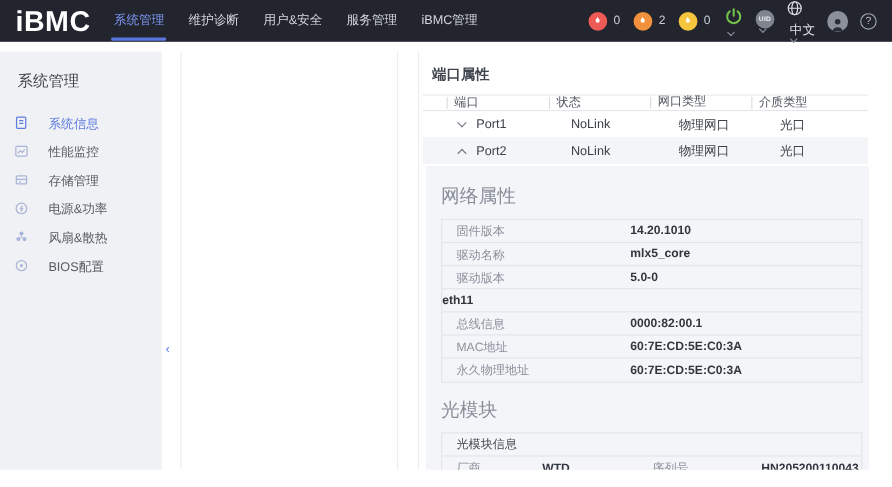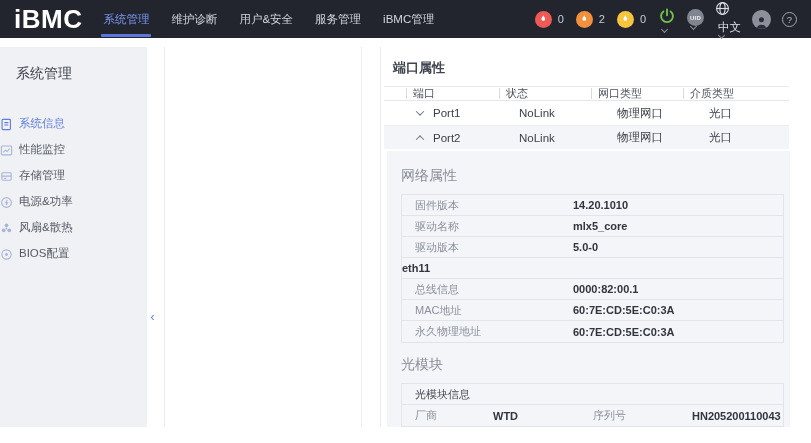--- a/index.html
+++ b/index.html
@@ -48,22 +48,22 @@
   .help-circle {
     width:15px; height:15px; border-radius:50%; border:1.2px solid #a0a6b0;
     color:#bcc1c9; font-size:9.5px; display:flex; align-items:center; justify-content:center;
   }
 
   
   .sidebar { position:absolute; top:47px; left:0; width:147px; bottom:16px; background:#f0f1f4; }
   .sidebar-title { padding:18px 0 0 16px; font-size:14px; color:#3e434d; }
   .sidebar-menu { margin-top:22px; }
   .side-item {
-    display:flex; align-items:flex-end; height:26px; 
-    font-size:11.5px; color:#555a64; cursor:pointer;
+    display:flex; align-items:flex-start; height:26px; padding-left:13px;
+    font-size:11.5px; color:#555a64; cursor:pointer;gap:12px;
   }
   .side-item .sicon { width:13px; height:13px; color:#a9b5d8; margin-right:6px; flex:none; }
   .side-item.active { color:#5e7ce0; }
   .side-item.active .sicon { color:#5e7ce0; }
   .collapse-tab {
     position:absolute; left:146px; top:258px; width:13px; height:24px;
     display:flex; align-items:center; justify-content:center;
     color:#5e7ce0; font-size:12px; cursor:pointer;
   }
 
@@ -74,37 +74,37 @@
   }
 
   
   .main { position:absolute; left:380px; top:47px; width:410px; bottom:16px; border-left:1px solid #ebedf1; overflow:hidden; background:#fff; }
   .main-title { padding:12px 0 9px 12px; font-size:13px; font-weight:bold; color:#3f444d; }
   .ptable { margin-left:3px; width:405px; border-top:1px solid #e9ebef; }
   .pt-header { display:flex; height:14px; align-items:center; border-bottom:1px solid #e4e6ea; }
   .pt-h { font-size:11px; color:#4d525c; border-left:1px solid #d8dade; padding-left:6px; line-height:11px; }
   .pt-h.c1 { margin-left:22px; width:93px; }
   .pt-h.c2 { width:92px; }
-  .pt-h.c3 { width:92px; }
+  .pt-h.c3 { width:92px;font-family:Liberation Mono, monospace; }
   .pt-h.c4 { width:80px; }
   .pt-row { display:flex; align-items:center; height:25px; font-size:11.5px; color:#3c414a; border-bottom:1px solid #edeef2;justify-content:flex-end; }
   .pt-row .cell1 { width:115px; display:flex; align-items:center; padding-left:13px; }
   .pt-row .cell2 { width:98px; }
   .pt-row .cell3 { width:92px; }
   .pt-row .cell4 { width:80px; }
   .pt-row.expanded { background:#f4f5f8; border-bottom:2px solid #ffffff; }
   .row-chev {
     display:inline-block; width:6px; height:6px;
     border-right:1.6px solid #6e747e; border-bottom:1.6px solid #6e747e; margin-right:10px;
   }
   .row-chev.down { transform:rotate(45deg) translate(-1px,-1px); }
   .row-chev.up { transform:rotate(-135deg) translate(-1px,-1px); }
 
   .expanded-section { margin-left:3px; width:405px; background:#f4f5f8; height:277px; }
-  .sec-label { padding:16px 0 9px 14px; font-size:14px; color:#878d99; }
+  .sec-label { padding:16px 0 9px 14px; font-size:17px; color:#878d99; }
   .sec-label.second { padding-top:13px; }
   .kv-table { margin:0 8px 0 14px; border:1px solid #e2e4e9; }
   .kv-row { display:flex; align-items:center; height:21px; border-bottom:1px solid #e2e4e9; font-size:11px; }
   .kv-row:last-child { border-bottom:none; }
   .kv-label { width:171px; padding-left:13px; color:#8a909c; flex:none; }
   .kv-value { color:#31353e; font-weight:bold; }
   .om-table { margin:0 8px 0 14px; border:1px solid #e2e4e9; background:#f4f5f8; }
   .om-header { height:21px; line-height:21px; padding-left:13px; font-size:11px; color:#434851; border-bottom:1px solid #e2e4e9; }
   .om-row { display:flex; align-items:center; height:21px; font-size:11px; }
   .om-l1 { width:91px; padding-left:13px; color:#8a909c; flex:none; }

